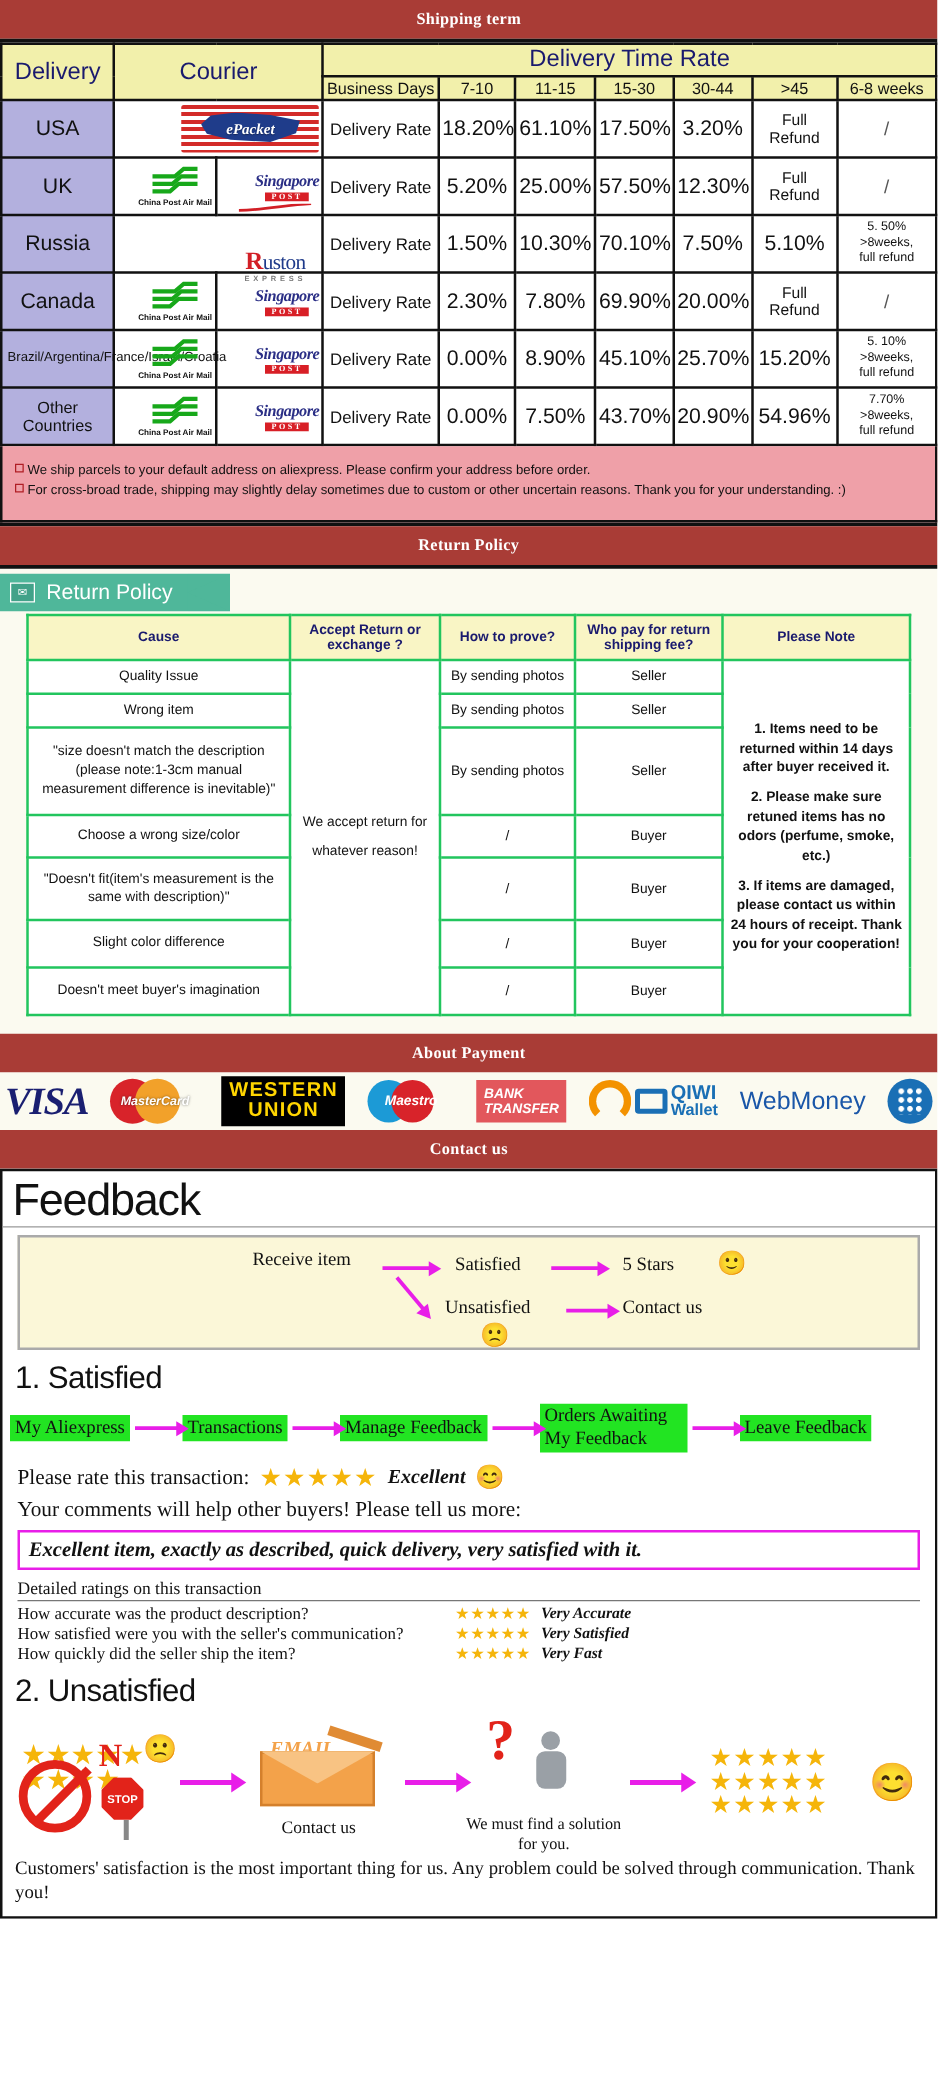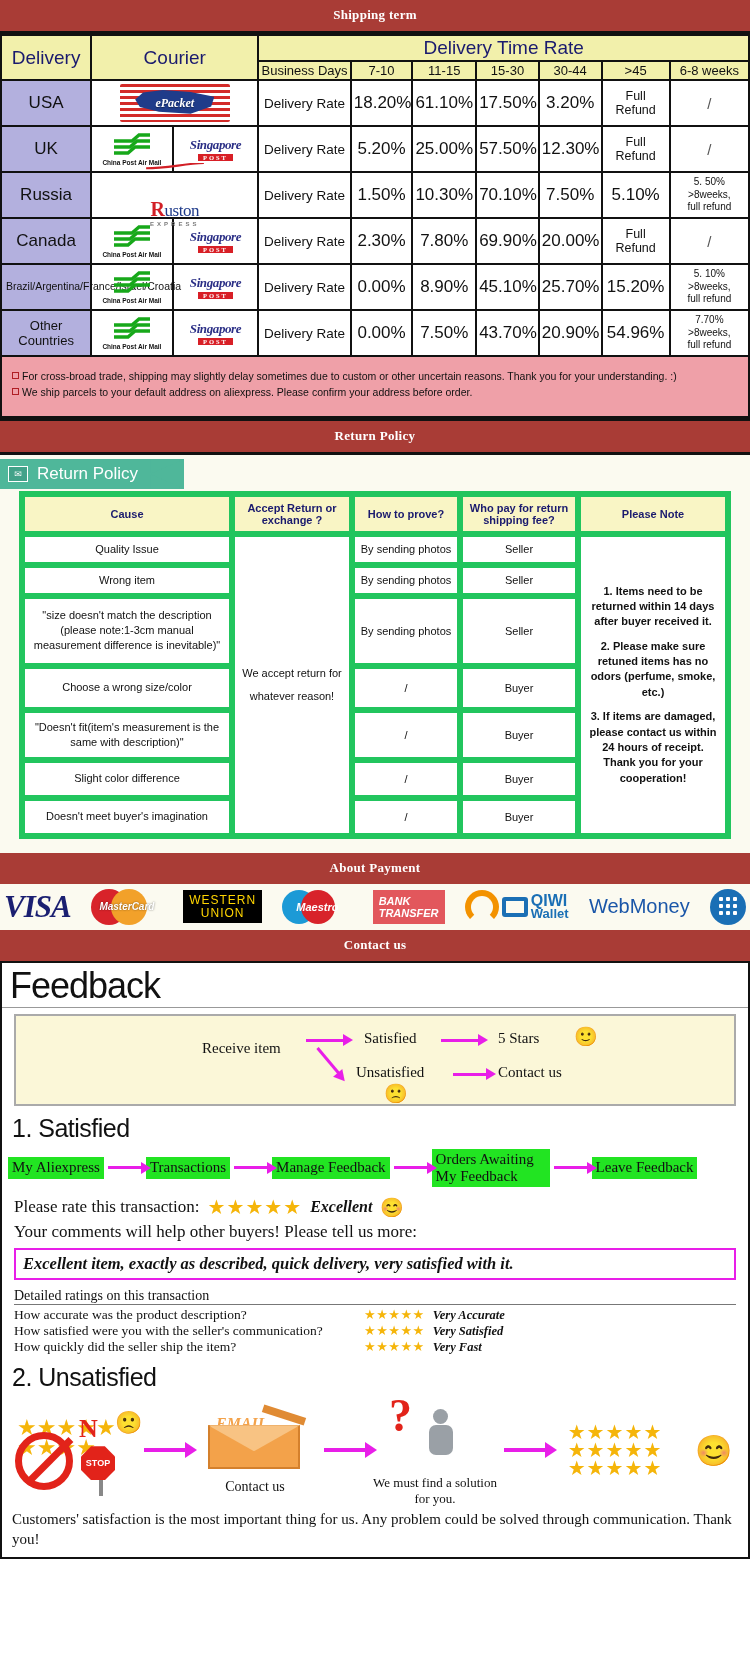--- a/index.html
+++ b/index.html
@@ -41,21 +41,21 @@
   .country-cell { background:#b3b0de !important; font-size:17px; color:#111; }
   .country-cell.small { font-size:10.5px; text-align:left; padding-left:4px; line-height:1.25; }
   .rate-label { font-size:13.5px; }
   .rate-val { font-size:17px; }
   .rate-val.refund { font-size:12.5px; }
   .slash { font-size:15px; color:#555; }
   .multi { font-size:10px; line-height:1.25; text-align:center; }
 
   
   .logo-cell { padding:2px; }
-  .logo-box { display:flex; align-items:center; justify-content:center; height:42px; }
+  .logo-box { display:flex; align-items:center; justify-content:flex-end; height:42px; }
 
   
   .epacket {
     width:110px; height:38px; position:relative; overflow:hidden;
     background:
       repeating-linear-gradient(to bottom, #d32b29 0 3px, #ffffff 3px 6px);
     border-radius:2px;
   }
   .epacket .blue {
     position:absolute; left:14%; top:16%; width:72%; height:62%;
@@ -124,21 +124,21 @@
   }
   .rp-ribbon .mailbox {
     width:20px; height:16px; background:#42a289; border:1px solid #fff;
     margin:0 9px 0 8px; display:flex; align-items:center; justify-content:center;
     color:#fff; font-size:9px;
   }
   .rp-ribbon .rtxt { color:#fff; font-size:17px; font-weight:normal; padding-right:12px; }
 
   table.rp { border-collapse:collapse; width:706px; margin:0 auto; table-layout:fixed; }
   table.rp td, table.rp th {
-    border:6px solid #22c55e; background:#fff; text-align:center; vertical-align:middle;
+    border:2px solid #22c55e; background:#fff; text-align:center; vertical-align:middle;
     padding:5px 4px; font-size:11px; color:#111;
   }
   table.rp th { background:#f9f5c5; color:#1a1a6e; font-weight:bold; font-size:11px; }
   td.cause { font-size:11px; line-height:1.35; }
   td.accept { font-size:12.5px; line-height:2.1; }
   td.note {
     text-align:left; font-size:11.5px; font-weight:bold; line-height:1.4;
     vertical-align:top; padding:8px 7px;
   }
   td.note p { margin:0 0 9px 0; }
@@ -153,21 +153,21 @@
   .visa { font-family:"Liberation Serif", serif; font-style:italic; font-weight:bold;
           font-size:31px; color:#1a1f71; letter-spacing:-1px; }
   .mc { position:relative; width:72px; height:40px; }
   .mc .c1,.mc .c2 { position:absolute; top:2px; width:36px; height:36px; border-radius:50%; }
   .mc .c1 { left:0; background:#d8232a; }
   .mc .c2 { left:20px; background:#f2a12a; }
   .mc .lbl { position:absolute; inset:0; display:flex; align-items:center; justify-content:center;
              color:#fff; font-size:10px; font-weight:bold; font-style:italic; z-index:3;
              font-family:"Liberation Sans", sans-serif; text-shadow:0 0 2px #0008;text-align:right; }
   .wu { background:#000; padding:4px 6px; text-align:center; line-height:1.02; }
-  .wu span { display:block; color:#ffd500; font-weight:normal; font-size:12px; letter-spacing:1px;
+  .wu span { display:block; color:#ffd500; font-weight:bold; font-size:16px; letter-spacing:1px;
              font-family:"Liberation Sans", sans-serif; }
   .maestro { position:relative; width:70px; height:40px; }
   .maestro .c1,.maestro .c2 { position:absolute; top:3px; width:34px; height:34px; border-radius:50%; }
   .maestro .c1 { left:0; background:#1c9ad6; }
   .maestro .c2 { left:19px; background:#d8232a; }
   .maestro .lbl { position:absolute; inset:0; display:flex; align-items:center; justify-content:center;
              color:#fff; font-size:11px; font-weight:bold; font-style:italic; z-index:3; }
   .bank { background:#e2575c; color:#fff; padding:5px 6px; font-style:italic; font-weight:bold;
           font-size:11px; line-height:1.1; text-align:left; font-family:"Liberation Sans", sans-serif; }
   .qiwi { display:flex; align-items:center; gap:3px; }
@@ -488,22 +488,22 @@
         <td class="rate-val">20.90%</td>
         <td class="rate-val">54.96%</td>
         <td class="multi" style="white-space:pre-line">7.70%
 &gt;8weeks,
 full refund</td>
       </tr>
     </tbody>
       </table>
 
     <div class="notes">
+      <p><span class="sq"></span><span>We ship parcels to your default address on aliexpress. Please confirm your address before order.</span></p>
       <p><span class="sq"></span><span>For cross-broad trade, shipping may slightly delay sometimes due to custom or other uncertain reasons. Thank you for your understanding. :)</span></p>
-      <p><span class="sq"></span><span>We ship parcels to your default address on aliexpress. Please confirm your address before order.</span></p>
     </div>
   </div>
 
   <div class="banner">Return Policy</div>
 
   <div class="rp-block">
     <div class="rp-ribbon-row">
       <div class="rp-ribbon">
         <div class="mailbox">✉</div>
         <div class="rtxt">Return Policy</div>
@@ -541,21 +541,21 @@
         <td class="cause">Wrong item</td>
         <td>By sending photos</td>
         <td>Seller</td>
       </tr>
       <tr>
         <td class="cause" style="height:70px">"size doesn't match the description (please note:1-3cm manual measurement difference is inevitable)"</td>
         <td>By sending photos</td>
         <td>Seller</td>
       </tr>
       <tr>
-        <td class="cause" style="height:44px">Choose a wrong size/color</td>
+        <td class="cause" style="height:34px">Choose a wrong size/color</td>
         <td>/</td>
         <td>Buyer</td>
       </tr>
       <tr>
         <td class="cause" style="height:50px">"Doesn't fit(item's measurement is the same with description)"</td>
         <td>/</td>
         <td>Buyer</td>
       </tr>
       <tr>
         <td class="cause" style="height:38px">Slight color difference</td>
@@ -616,21 +616,21 @@
       <span class="wmdot"></span>
     </div>
   </div>
 
   <div class="banner">Contact us</div>
 
   <div class="fb">
     <div class="fb-title">Feedback</div>
 
     <div class="flow-box">
-      <span class="lbl" style="left:186px; top:24px">Receive item</span>
+      <span class="lbl" style="left:186px; top:10px">Receive item</span>
       <span class="arrow-h" style="left:290px; top:23px; width:38px"></span>
       <span class="lbl" style="left:348px; top:14px">Satisfied</span>
       <span class="arrow-h" style="left:425px; top:23px; width:38px"></span>
       <span class="lbl" style="left:482px; top:14px">5 Stars</span>
       <span class="emo" style="left:558px; top:9px">🙂</span>
 
       <span class="arrow-d" style="left:300px; top:32px"></span>
       <span class="lbl" style="left:340px; top:48px">Unsatisfied</span>
       <span class="arrow-h" style="left:437px; top:57px; width:34px"></span>
       <span class="lbl" style="left:482px; top:48px">Contact us</span>

